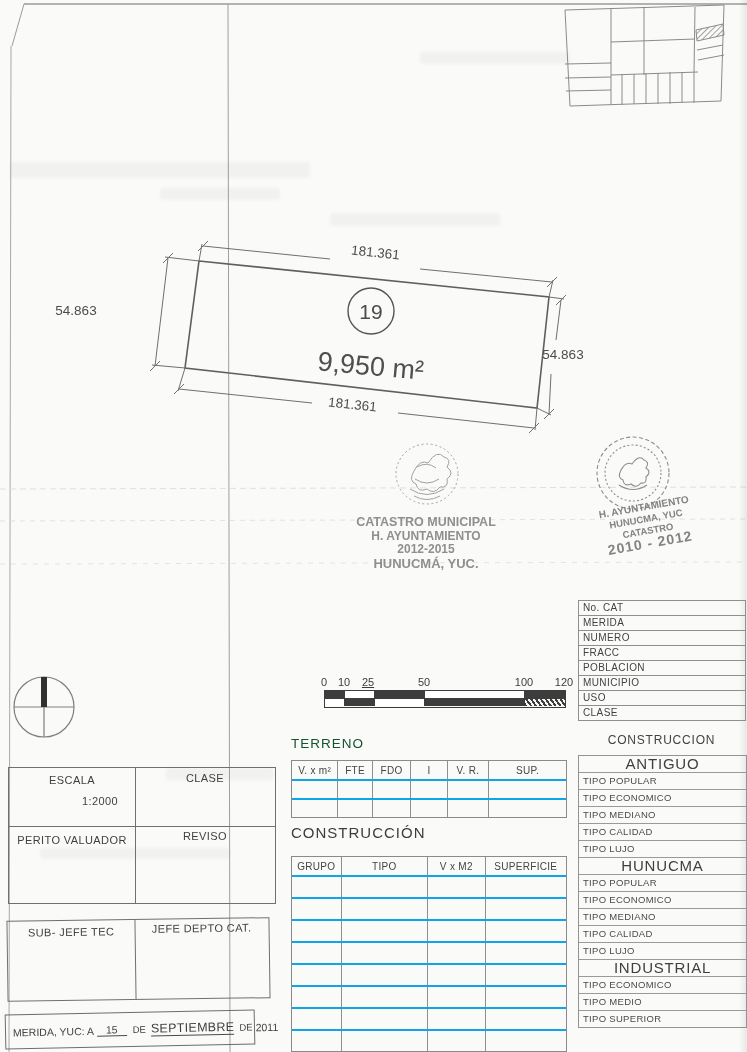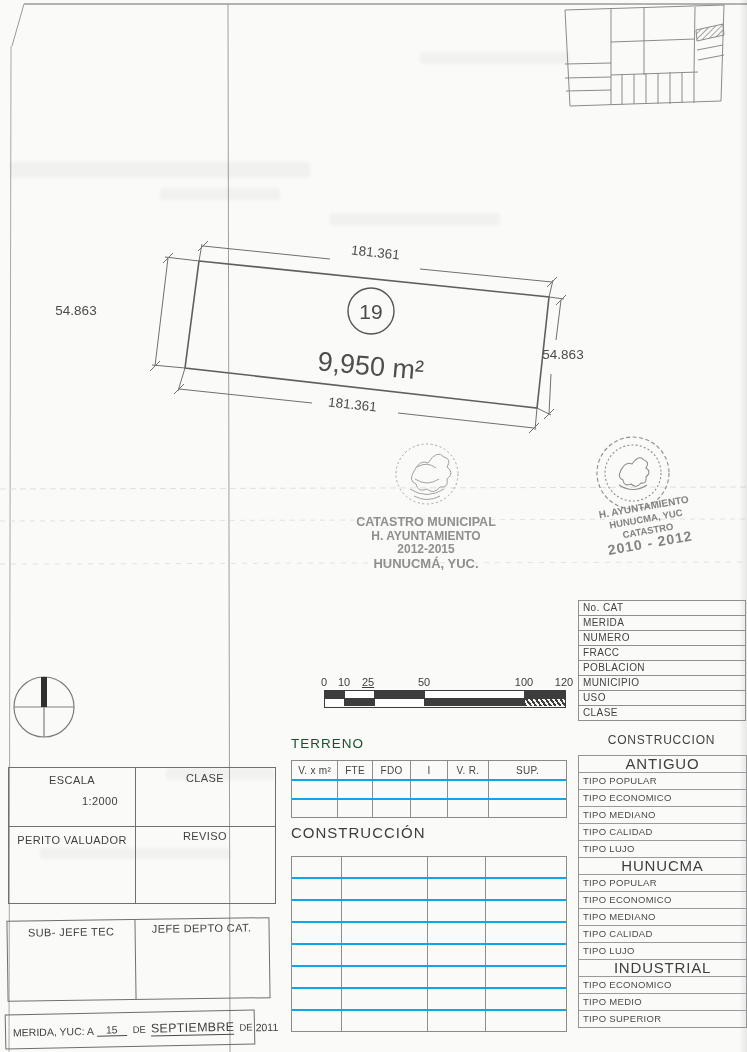--- a/index.html
+++ b/index.html
@@ -292,20 +292,26 @@
         <div class="tcell" style="width: 34px;"></div>
         <div class="tcell" style="width: 38px;"></div>
         <div class="tcell" style="width: 36px;"></div>
         <div class="tcell" style="width: 41px;"></div>
         <div class="tcell" style="width: 78px;"></div>
       </div>
     </div>
 
   <div class="abs h-construccion">CONSTRUCCIÓN</div>
   <div class="abs grid" id="construccion-grid">
+      <div class="trow thead">
+        <div class="tcell" style="width: 49px;">GRUPO</div>
+        <div class="tcell" style="width: 86px;">TIPO</div>
+        <div class="tcell" style="width: 57px;">V x M2</div>
+        <div class="tcell" style="width: 81px;">SUPERFICIE</div>
+      </div>
       <div class="trow">
         <div class="tcell" style="width: 49px;"></div>
         <div class="tcell" style="width: 86px;"></div>
         <div class="tcell" style="width: 57px;"></div>
         <div class="tcell" style="width: 81px;"></div>
       </div>
       <div class="trow">
         <div class="tcell" style="width: 49px;"></div>
         <div class="tcell" style="width: 86px;"></div>
         <div class="tcell" style="width: 57px;"></div>

